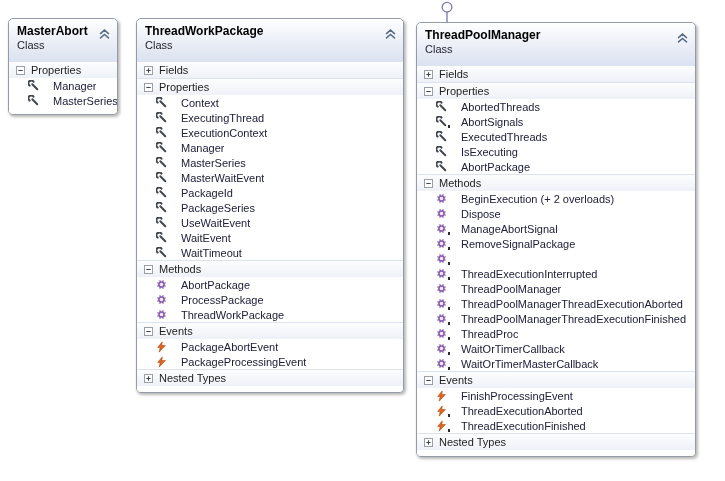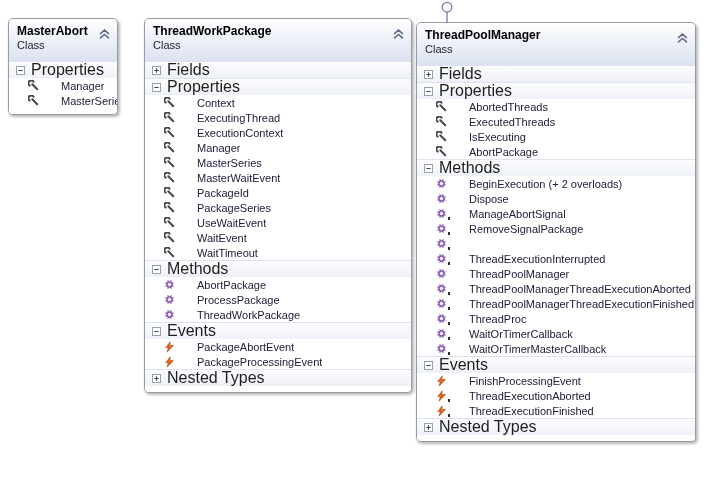--- a/index.html
+++ b/index.html
@@ -23,29 +23,29 @@
   }
   .class-title{font-size:12px;font-weight:bold;color:#000000;line-height:14px;white-space:nowrap;}
   .class-subtitle{font-size:11px;color:#24242e;line-height:12px;margin-top:1px;}
   .collapse-btn{position:absolute;top:6px;right:7px;width:11px;height:10px;cursor:pointer;}
   .section-header{
     height:17px;display:flex;align-items:center;
     padding-left:7px;box-sizing:border-box;
     background:linear-gradient(180deg,#fdfdfe 0%,#eef1f7 100%);
     border-top:1px solid #dde3ee;
   }
-  .section-label{font-size:16px;color:#1e1e1e;margin-left:6px;white-space:nowrap;}
+  .section-label{font-size:11px;color:#1e1e1e;margin-left:6px;white-space:nowrap;}
   .member-row{
     height:15px;display:flex;align-items:center;
     padding-left:19px;box-sizing:border-box;background:#ffffff;
   }
   .icon-wrap{position:relative;width:13px;height:12px;flex:none;}
   .icon-wrap svg{position:absolute;left:0;top:0;}
   .priv-dot{position:absolute;right:-1px;bottom:0;width:2.5px;height:2.5px;background:#2f2f2f;}
-  .member-label{font-size:11px;color:#20203a;margin-left:20px;white-space:nowrap;overflow:hidden;}
+  .member-label{font-size:11px;color:#20203a;margin-left:12px;white-space:nowrap;overflow:hidden;}
   .box-footer{height:6px;background:#ffffff;}
   .lollipop{position:absolute;}
 </style>
 </head>
 <body>
 
 <div class="canvas" id="canvas">
     <div class="class-box" style="left: 8px; top: 18px; width: 110px;">
       <div class="class-header">
         <div class="class-title">MasterAbort</div>
@@ -77,21 +77,21 @@
         <span class="icon-wrap">
           <svg width="11" height="11" viewBox="0 0 12 12">
             <path d="M1.9 6.1 A3.05 3.05 0 1 1 6.1 1.9" stroke="#42474e" stroke-width="2.1" fill="none" stroke-linecap="round"></path>
             <path d="M4.7 4.7 L10.1 10.1" stroke="#42474e" stroke-width="2.2" fill="none" stroke-linecap="round"></path>
           </svg>
         </span>
         <span class="member-label">MasterSeries</span>
       </div>
       <div class="box-footer"></div>
     </div>
-    <div class="class-box" style="left: 144px; top: 18px; width: 268px;">
+    <div class="class-box" style="left: 136px; top: 18px; width: 268px;">
       <div class="class-header">
         <div class="class-title">ThreadWorkPackage</div>
         <div class="class-subtitle">Class</div>
         <span class="collapse-btn"><svg width="11" height="10" viewBox="0 0 11 10">
             <path d="M1.5 4.6 L5.5 1.1 L9.5 4.6" stroke="#5b6b88" stroke-width="1.5" fill="none" stroke-linecap="round"></path>
             <path d="M1.5 8.9 L5.5 5.4 L9.5 8.9" stroke="#5b6b88" stroke-width="1.5" fill="none" stroke-linecap="round"></path>
           </svg></span>
       </div>
       <div class="section-header">
         <span style="display: inline-flex;">
@@ -345,20 +345,30 @@
           </svg>
         </span>
         <span class="member-label">AbortedThreads</span>
       </div>
       <div class="member-row">
         <span class="icon-wrap">
           <svg width="11" height="11" viewBox="0 0 12 12">
             <path d="M1.9 6.1 A3.05 3.05 0 1 1 6.1 1.9" stroke="#42474e" stroke-width="2.1" fill="none" stroke-linecap="round"></path>
             <path d="M4.7 4.7 L10.1 10.1" stroke="#42474e" stroke-width="2.2" fill="none" stroke-linecap="round"></path>
           </svg>
+          <span class="priv-dot" style="background: rgb(47, 47, 47);"></span>
+        </span>
+        <span class="member-label">AbortSignals</span>
+      </div>
+      <div class="member-row">
+        <span class="icon-wrap">
+          <svg width="11" height="11" viewBox="0 0 12 12">
+            <path d="M1.9 6.1 A3.05 3.05 0 1 1 6.1 1.9" stroke="#42474e" stroke-width="2.1" fill="none" stroke-linecap="round"></path>
+            <path d="M4.7 4.7 L10.1 10.1" stroke="#42474e" stroke-width="2.2" fill="none" stroke-linecap="round"></path>
+          </svg>
         </span>
         <span class="member-label">ExecutedThreads</span>
       </div>
       <div class="member-row">
         <span class="icon-wrap">
           <svg width="11" height="11" viewBox="0 0 12 12">
             <path d="M1.9 6.1 A3.05 3.05 0 1 1 6.1 1.9" stroke="#42474e" stroke-width="2.1" fill="none" stroke-linecap="round"></path>
             <path d="M4.7 4.7 L10.1 10.1" stroke="#42474e" stroke-width="2.2" fill="none" stroke-linecap="round"></path>
           </svg>
         </span>

